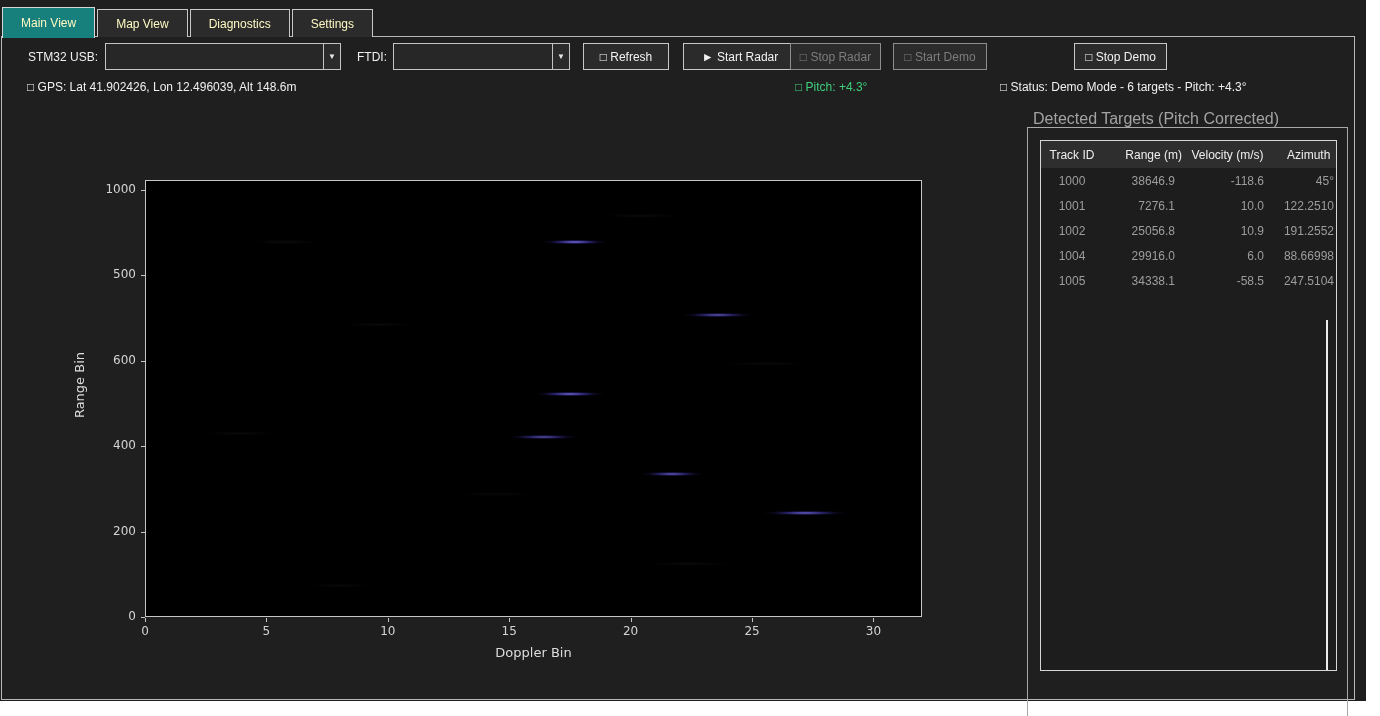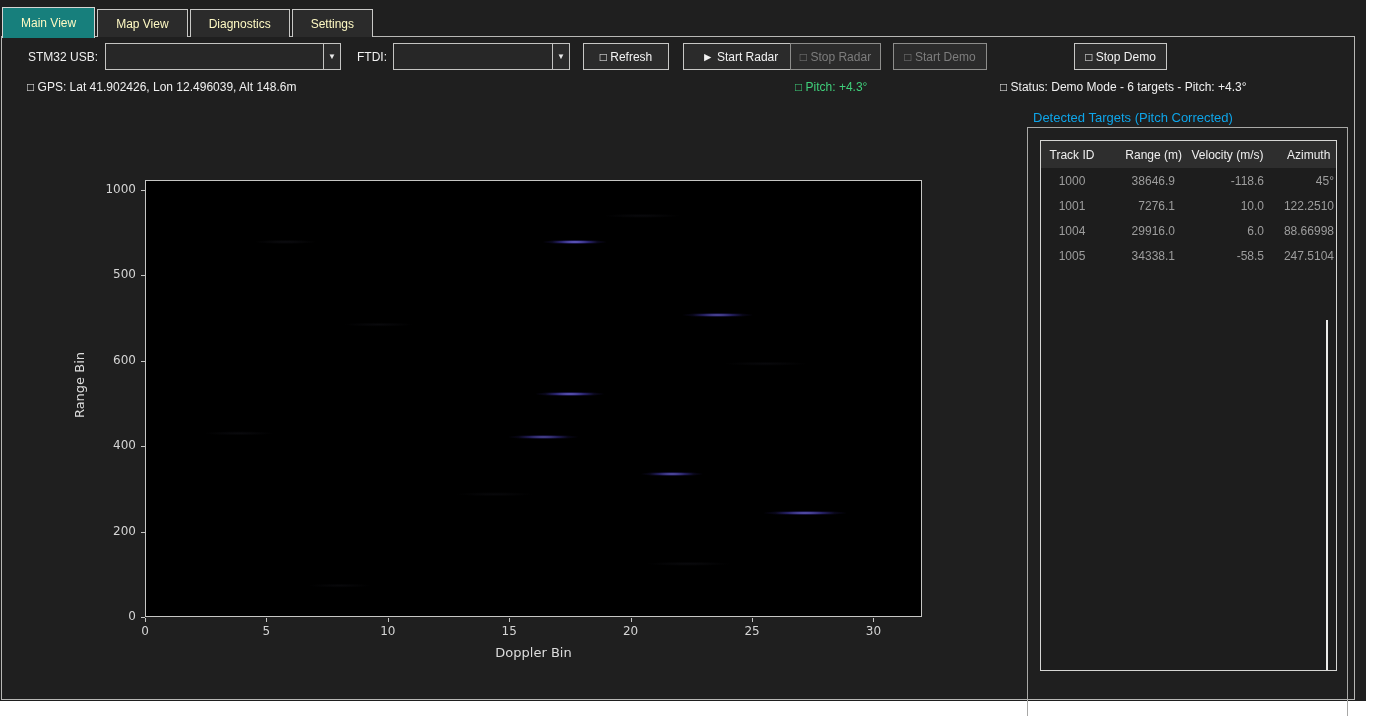--- a/index.html
+++ b/index.html
@@ -57,21 +57,21 @@
   .yticklabel { position:absolute; left:88px; width:48px; margin-top:-8px; text-align:right;
                 color:#d4d4d4; font-size:12px; }
   .xtickmark { position:absolute; top:618px; width:1px; height:4px; background:#c6c6c4; }
   .ytickmark { position:absolute; left:141px; width:4px; height:1px; background:#c6c6c4; }
   #xaxis-label { position:absolute; left:145px; top:645px; width:777px; text-align:center;
                  color:#dcdcdc; font-size:13px; }
   #yaxis-label { position:absolute; left:72px; top:352px; color:#dcdcdc; font-size:13px;
                  writing-mode:vertical-rl; transform:rotate(180deg); }
 
   
-  #targets-title { position:absolute; left:1033px; top:110px; font-size:13px; color:#0ea5e9; }
+  #targets-title { position:absolute; left:1033px; top:110px; font-size:16px; color:#a3a3a3; }
   #targets-group { position:absolute; left:1027px; top:127px; width:321px; height:677px;
                    border:1px solid #a8a8a6; }
   #targets-table { position:absolute; left:12px; top:12px; width:297px; height:531px;
                    border:1px solid #d6d6d4; background:#1d1d1d; overflow:hidden; }
   #thead { display:flex; height:27px; background:#2e2e2e; color:#eeeeee; font-size:12px;
            align-items:center; }
   .hc { overflow:hidden; white-space:nowrap; }
   .hc0 { width:62px; text-align:center; }
   .hc1 { width:79px; text-align:right; }
   .hc2 { width:91px; text-align:center; }
@@ -184,20 +184,26 @@
             <div class="tc tc2">-118.6</div>
             <div class="tc tc3">45°</div>
           </div>
           <div class="trow">
             <div class="tc tc0">1001</div>
             <div class="tc tc1">7276.1</div>
             <div class="tc tc2">10.0</div>
             <div class="tc tc3">122.2510</div>
           </div>
           <div class="trow">
+            <div class="tc tc0">1002</div>
+            <div class="tc tc1">25056.8</div>
+            <div class="tc tc2">10.9</div>
+            <div class="tc tc3">191.2552</div>
+          </div>
+          <div class="trow">
             <div class="tc tc0">1004</div>
             <div class="tc tc1">29916.0</div>
             <div class="tc tc2">6.0</div>
             <div class="tc tc3">88.66998</div>
           </div>
           <div class="trow">
             <div class="tc tc0">1005</div>
             <div class="tc tc1">34338.1</div>
             <div class="tc tc2">-58.5</div>
             <div class="tc tc3">247.5104</div>

